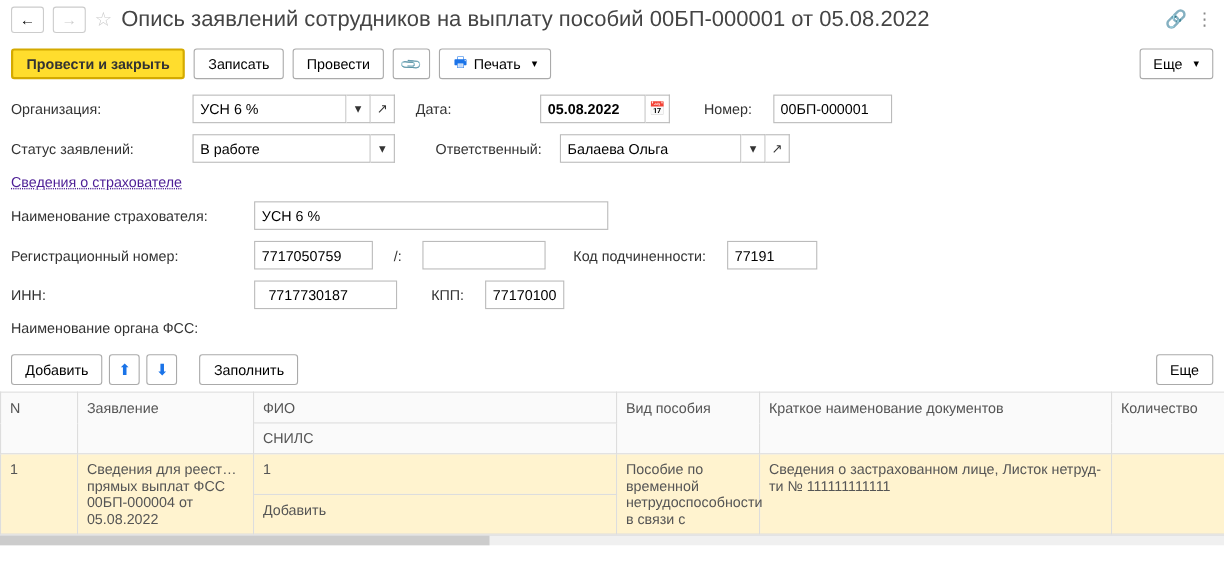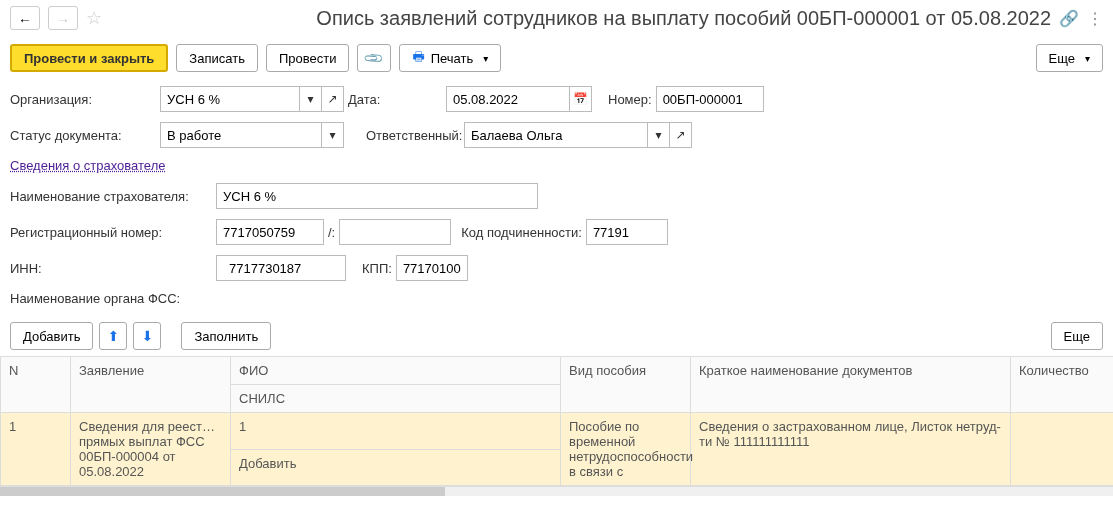--- a/index.html
+++ b/index.html
@@ -31,21 +31,20 @@
   }
   .nav-btn.disabled { color: #ccc; }
   .star-icon {
     font-size: 18px;
     color: #ccc;
   }
   .page-title {
     font-size: 20px;
     color: #444;
     flex: 1;
-    text-align: right;
   }
   .tool-icon {
     color: #888;
     font-size: 16px;
     cursor: pointer;
   }
   .toolbar {
     display: flex;
     align-items: flex-end;
     padding: 4px 10px 14px 10px;
@@ -78,21 +77,21 @@
   .dropdown-arrow::after {
     content: "▾";
     margin-left: 4px;
     font-size: 10px;
   }
   .form-area { padding: 0 10px; }
   .form-row {
     display: flex;
     align-items: center;
     margin-bottom: 10px;
-    gap: 4px;
+    gap: 19px;
   }
   .label {
     color: #333;
     white-space: nowrap;
   }
   .input {
     border: 1px solid #bbb;
     height: 26px;
     padding: 0 6px;
     background: #fff;
@@ -207,36 +206,36 @@
 <div class="form-area">
   <div class="form-row">
     <span class="label" style="width:146px">Организация:</span>
     <div class="input-group">
       <input class="input" style="width: 140px;" value="УСН 6 %">
       <span class="input-addon">▾</span>
       <span class="input-addon">↗</span>
     </div>
     <span class="label" style="width:94px">Дата:</span>
     <div class="input-group">
-      <input class="input" style="width: 124px;" value="05.08.2022">
+      <input class="input" style="width: 96px; font-weight: bold;" value="05.08.2022">
       <span class="input-addon">📅</span>
     </div>
     <span class="label" style="margin-left:12px">Номер:</span>
     <input class="input" style="width: 108px;" value="00БП-000001">
   </div>
 
   <div class="form-row">
-    <span class="label" style="width:146px">Статус документа:</span>
+    <span class="label" style="width:146px">Статус заявлений:</span>
     <div class="input-group">
       <input class="input" style="width: 162px;" value="В работе">
       <span class="input-addon">▾</span>
     </div>
     <span class="label" style="margin-left:18px;width:94px">Ответственный:</span>
     <div class="input-group">
-      <input class="input" style="width: 184px;" value="Балаева Ольга">
+      <input class="input" style="width: 165px;" value="Балаева Ольга">
       <span class="input-addon">▾</span>
       <span class="input-addon">↗</span>
     </div>
   </div>
 
   <div class="section-link">
     <span class="link">Сведения о страхователе</span>
   </div>
 
   <div class="form-row">

